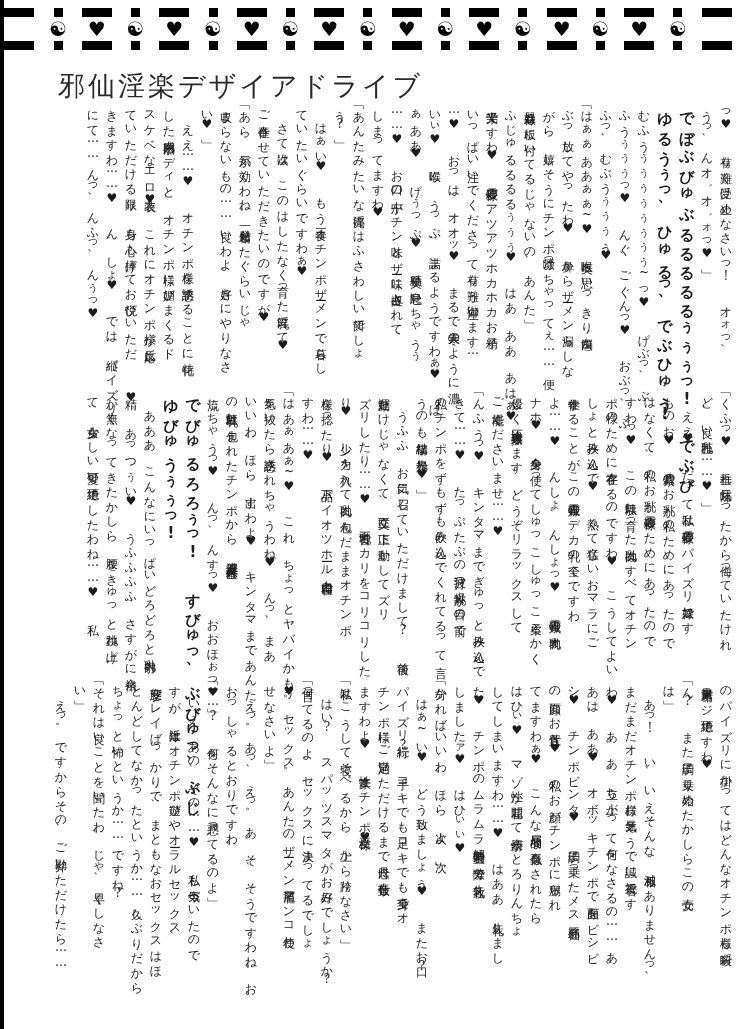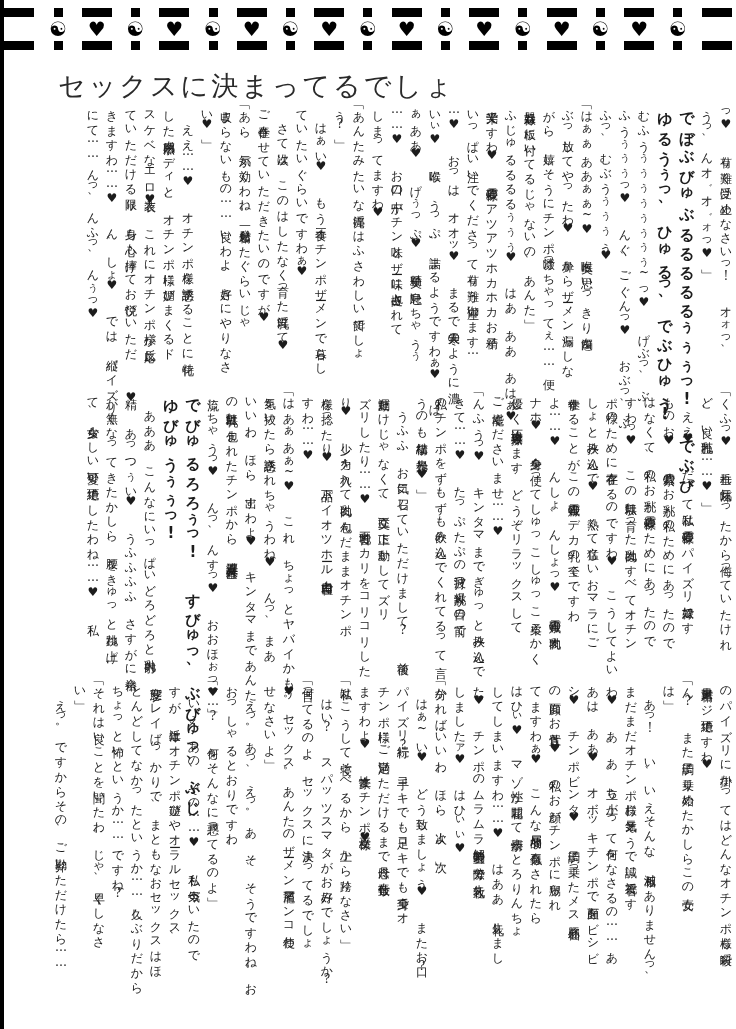--- a/index.html
+++ b/index.html
@@ -146,21 +146,21 @@
       <span class="b-icon">☯</span>
       <div class="dash short"></div>
     </div>
     <div class="b-unit">
       <div class="dash long"></div>
       <span class="b-icon empty"></span>
       <div class="dash long"></div>
     </div>
   </div>
 
-<h1 class="title">セックスに決まってるでしょ</h1>
+<h1 class="title">邪仙淫楽デザイアドライブ</h1>
 
 <div class="band band-1">
     <div class="col">っ♥ 有り難く受け止めなさいっ! オォっ、</div>
     <div class="col">うっ、んオ゛オ゛ォっ♥」</div>
     <div class="col sfx">でぼぶびゅぶるるるるるぅぅぅっ! でぶび</div>
     <div class="col sfx">ゆるうぅっ、ひゅるっ、でぶひゅう!</div>
     <div class="col">むふうぅぅぅぅぅぅぅぅ~っ♥ げぶっ、ぶ</div>
     <div class="col">ふうぅぅぅっ♥ んぐ、ごぐんっ♥ おぶっ、ぶ</div>
     <div class="col">ふっ、むぶうぅぅぅう♥</div>
     <div class="col">「はぁぁああぁぁ~♥ 喉奥に思いっきり白濁を</div>

